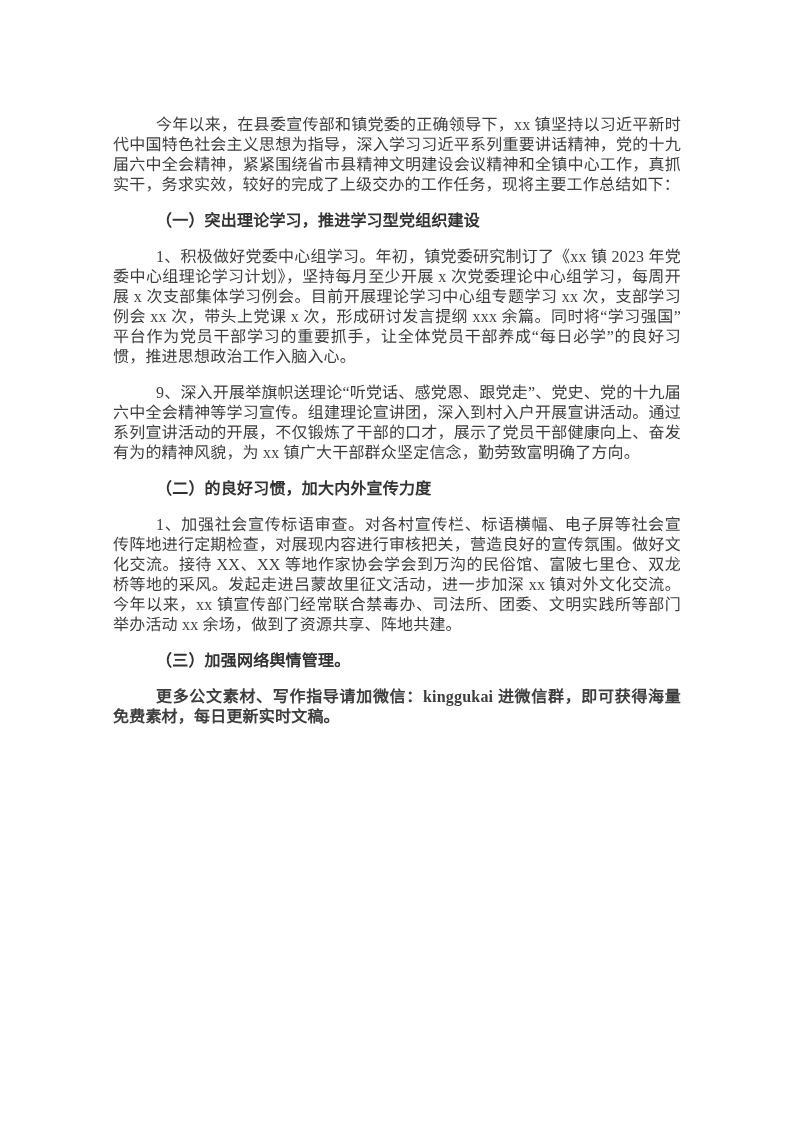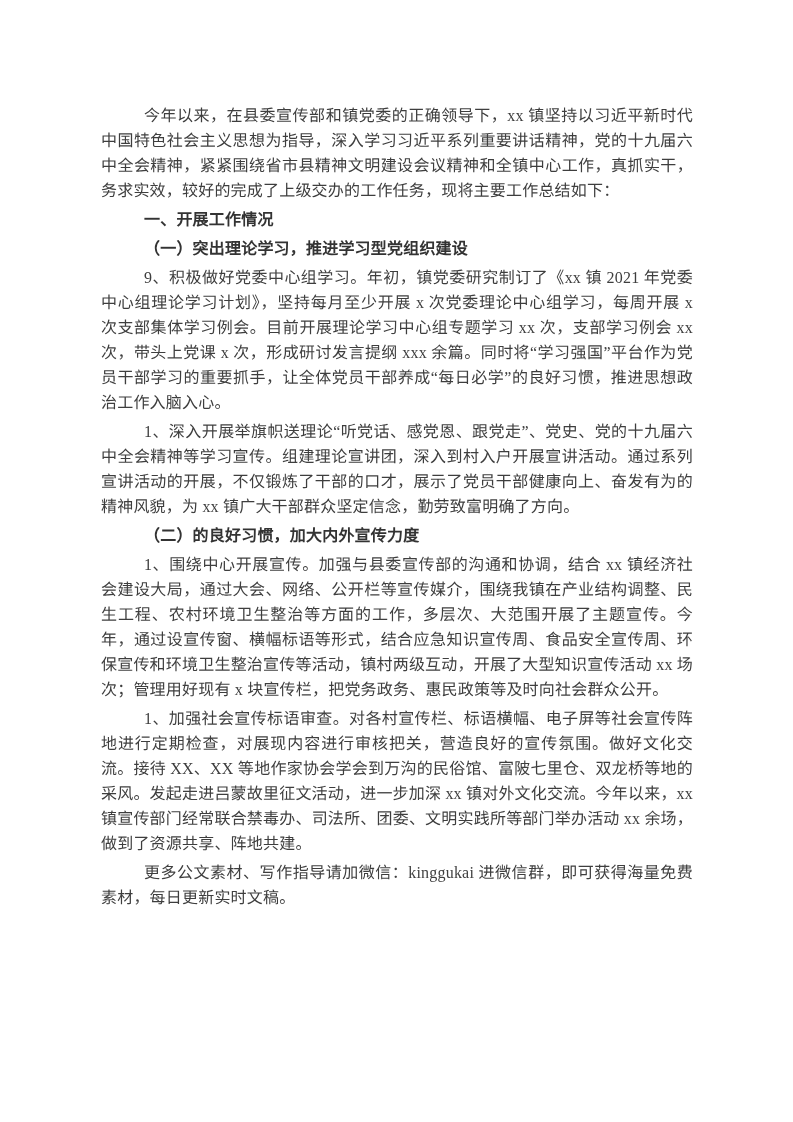--- a/index.html
+++ b/index.html
@@ -13,52 +13,51 @@
     overflow: hidden;
   }
   .page {
     box-sizing: border-box;
     width: 793px;
     height: 1122px;
     background: #ffffff;
     padding: 99px 96px 0 97px;
   }
   .doc p {
-    margin: 4px;
+    margin: 16px;
     font-family: "Liberation Serif", "DejaVu Serif", serif;
     font-size: 16px;
-    line-height: 25px;
+    line-height: 20px;
     color: #3e3e3e;
     text-align: justify;
     text-indent: 43px;
     letter-spacing: 0.2px;
   }
   .doc p.heading {
     font-weight: 700;
     color: #333333;
   }
   .footer-note {
     margin: 18px 0 0 0;
     font-family: "Liberation Sans", "DejaVu Sans", sans-serif;
     font-size: 20px;
     line-height: 30px;
-    font-weight: 400;
+    font-weight: 700;
     color: #000000;
     text-align: center;
     text-indent: 0;
   }
 </style>
 </head>
 <body>
 
 <div class="page">
   <div class="doc">
     <p class="body-para">今年以来，在县委宣传部和镇党委的正确领导下，xx 镇坚持以习近平新时代中国特色社会主义思想为指导，深入学习习近平系列重要讲话精神，党的十九届六中全会精神，紧紧围绕省市县精神文明建设会议精神和全镇中心工作，真抓实干，务求实效，较好的完成了上级交办的工作任务，现将主要工作总结如下：</p>
-    <p class="heading">一、开展工作情况</p>
     <p class="heading">（一）突出理论学习，推进学习型党组织建设</p>
-    <p class="body-para">9、积极做好党委中心组学习。年初，镇党委研究制订了《xx 镇 2021 年党委中心组理论学习计划》，坚持每月至少开展 x 次党委理论中心组学习，每周开展 x 次支部集体学习例会。目前开展理论学习中心组专题学习 xx 次，支部学习例会 xx 次，带头上党课 x 次，形成研讨发言提纲 xxx 余篇。同时将“学习强国”平台作为党员干部学习的重要抓手，让全体党员干部养成“每日必学”的良好习惯，推进思想政治工作入脑入心。</p>
-    <p class="body-para">1、深入开展举旗帜送理论“听党话、感党恩、跟党走”、党史、党的十九届六中全会精神等学习宣传。组建理论宣讲团，深入到村入户开展宣讲活动。通过系列宣讲活动的开展，不仅锻炼了干部的口才，展示了党员干部健康向上、奋发有为的精神风貌，为 xx 镇广大干部群众坚定信念，勤劳致富明确了方向。</p>
+    <p class="body-para">1、积极做好党委中心组学习。年初，镇党委研究制订了《xx 镇 2023 年党委中心组理论学习计划》，坚持每月至少开展 x 次党委理论中心组学习，每周开展 x 次支部集体学习例会。目前开展理论学习中心组专题学习 xx 次，支部学习例会 xx 次，带头上党课 x 次，形成研讨发言提纲 xxx 余篇。同时将“学习强国”平台作为党员干部学习的重要抓手，让全体党员干部养成“每日必学”的良好习惯，推进思想政治工作入脑入心。</p>
+    <p class="body-para">9、深入开展举旗帜送理论“听党话、感党恩、跟党走”、党史、党的十九届六中全会精神等学习宣传。组建理论宣讲团，深入到村入户开展宣讲活动。通过系列宣讲活动的开展，不仅锻炼了干部的口才，展示了党员干部健康向上、奋发有为的精神风貌，为 xx 镇广大干部群众坚定信念，勤劳致富明确了方向。</p>
     <p class="heading">（二）的良好习惯，加大内外宣传力度</p>
-    <p class="body-para">1、围绕中心开展宣传。加强与县委宣传部的沟通和协调，结合 xx 镇经济社会建设大局，通过大会、网络、公开栏等宣传媒介，围绕我镇在产业结构调整、民生工程、农村环境卫生整治等方面的工作，多层次、大范围开展了主题宣传。今年，通过设宣传窗、横幅标语等形式，结合应急知识宣传周、食品安全宣传周、环保宣传和环境卫生整治宣传等活动，镇村两级互动，开展了大型知识宣传活动 xx 场次；管理用好现有 x 块宣传栏，把党务政务、惠民政策等及时向社会群众公开。</p>
     <p class="body-para">1、加强社会宣传标语审查。对各村宣传栏、标语横幅、电子屏等社会宣传阵地进行定期检查，对展现内容进行审核把关，营造良好的宣传氛围。做好文化交流。接待 XX、XX 等地作家协会学会到万沟的民俗馆、富陂七里仓、双龙桥等地的采风。发起走进吕蒙故里征文活动，进一步加深 xx 镇对外文化交流。今年以来，xx 镇宣传部门经常联合禁毒办、司法所、团委、文明实践所等部门举办活动 xx 余场，做到了资源共享、阵地共建。</p>
+    <p class="heading">（三）加强网络舆情管理。</p>
     <p class="footer-note">更多公文素材、写作指导请加微信：kinggukai 进微信群，即可获得海量免费素材，每日更新实时文稿。</p>
   </div>
 </div>
 
 </body></html>

